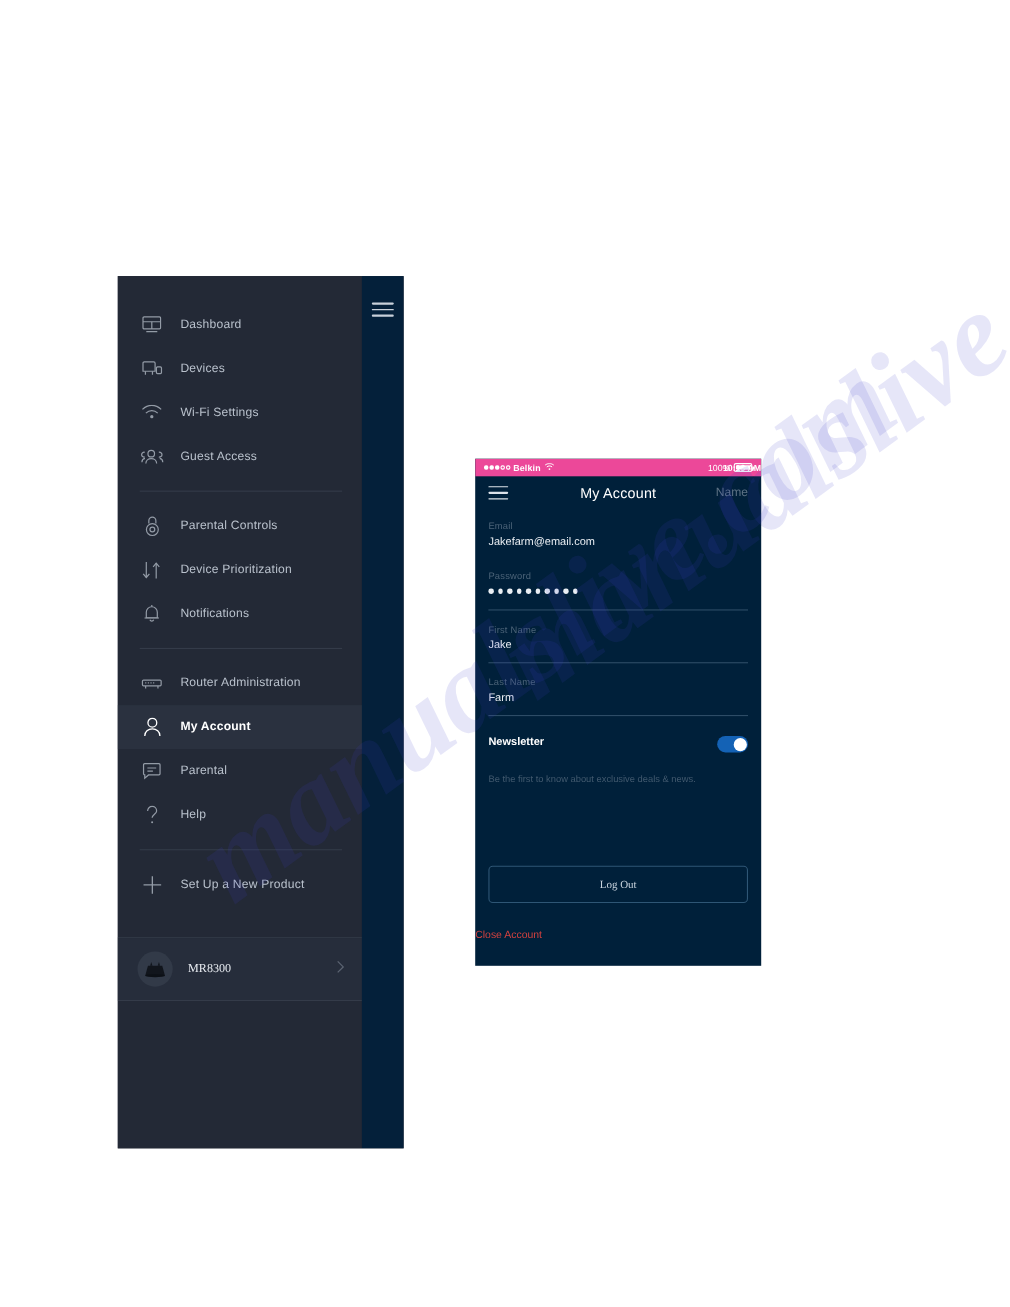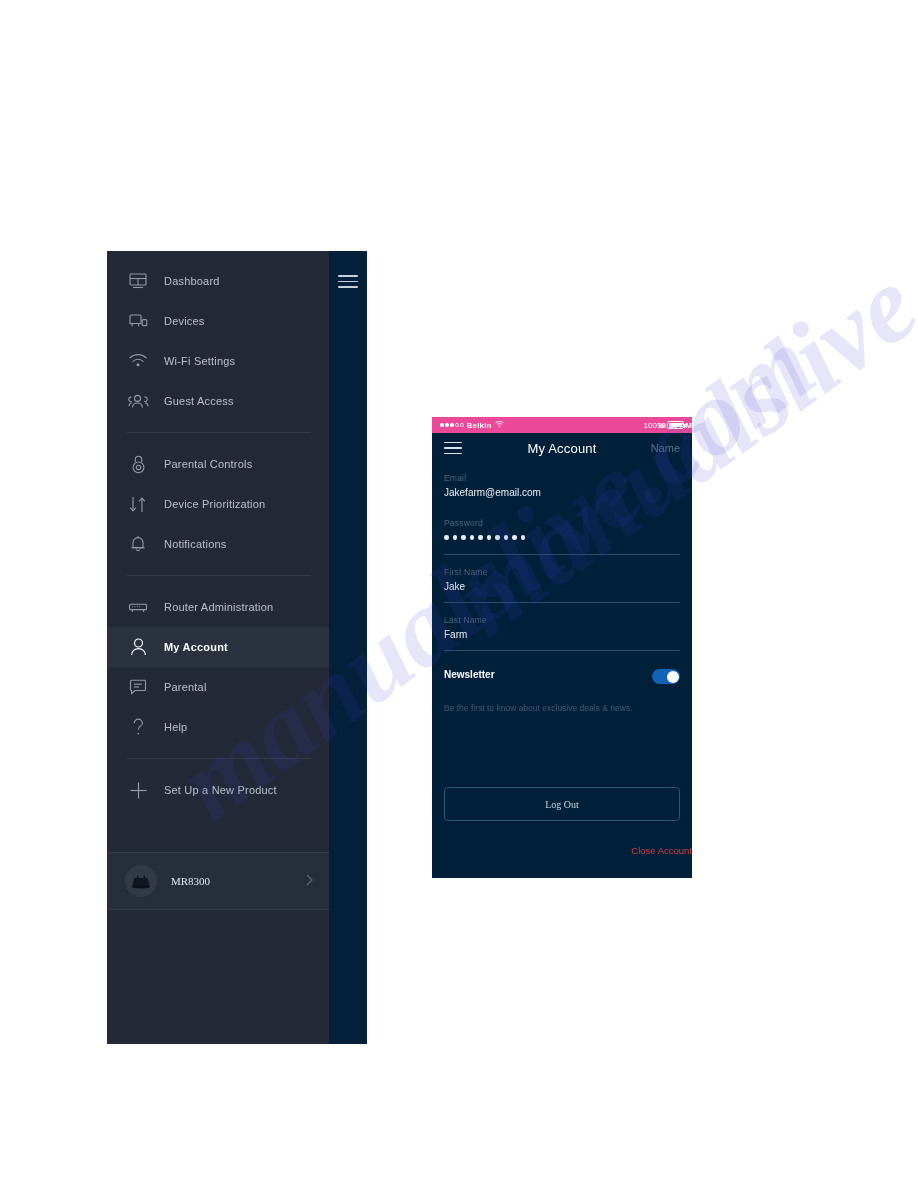--- a/index.html
+++ b/index.html
@@ -75,20 +75,21 @@
     height: 1.6px;
     background: #c8d0da;
     margin-bottom: 4px;
     border-radius: 1px;
   }
   .hamburger-rail span:last-child { margin-bottom: 0; }
 
   .menu-list {
     position: relative;
     padding-top: 10px;
+    margin-top: 14px;
   }
   .menu-item {
     display: flex;
     align-items: center;
     height: 40px;
     padding-left: 20px;
     cursor: pointer;
     position: relative;
   }
   .menu-item.active {
@@ -360,21 +361,21 @@
     font-size: 10px;
     color: #c8d4de;
     cursor: pointer;
     box-sizing: border-box;
     font-family: Liberation Serif, serif;
   }
   .close-account {
     position: absolute;
     left: 0; right: 0;
     top: 428px;
-    text-align: right;
+    text-align: left;
     font-size: 9.5px;
     color: #d0413f;
     cursor: pointer;
   }
 </style>
 </head>
 <body>
 
 <div class="watermark-layer">
   <div class="watermark wm-a">manualslive.com</div>

